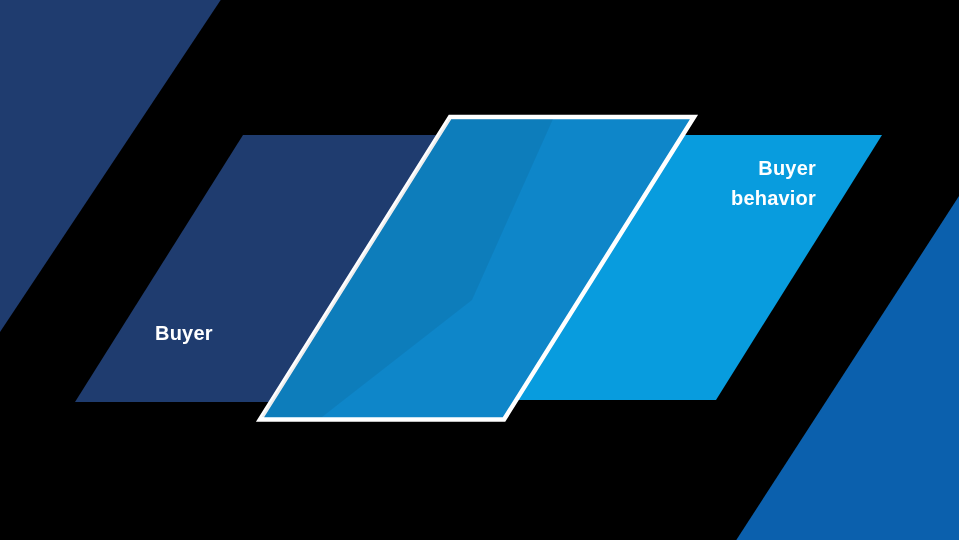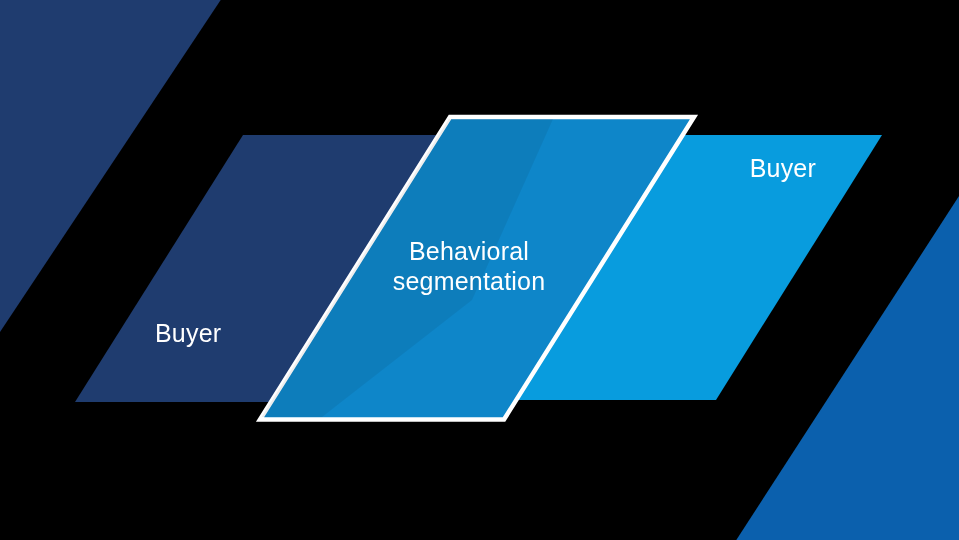--- a/index.html
+++ b/index.html
@@ -28,22 +28,22 @@
     stroke-width: 4.5;
     stroke-linejoin: miter;
   }
   .inner-shade {
     fill: rgba(0, 0, 0, 0.065);
     stroke: none;
   }
   .label {
     position: absolute;
     color: #ffffff;
-    font-weight: 400;
-    font-size: 25px;
+    font-weight: 700;
+    font-size: 20px;
     line-height: 30px;
     letter-spacing: 0.2px;
   }
   .label-buyer-needs {
     left: 155px;
     top: 318px;
     text-align: left;
   }
   .label-behavioral {
     left: 339px;
@@ -79,22 +79,19 @@
 
     <polygon class="shape-outlined" points="450,117 694,117 504,419.5 260,419.5" fill="#0E86C9"></polygon>
 
     <polygon class="inner-shade" clip-path="url(#clip-center-shape)" points="433,119 553,119 472,300 322,417 246,417"></polygon>
   </svg>
 
   <div class="label label-buyer-needs">
     <div>Buyer</div>
   </div>
 
-  <div class="label label-behavioral">
-    <div>Behavioral</div>
-    <div>segmentation</div>
-  </div>
 
   <div class="label label-buyer-behavior">
     <div>Buyer</div>
+    <div>behavior</div>
   </div>
 
 </div>
 
 </body></html>

